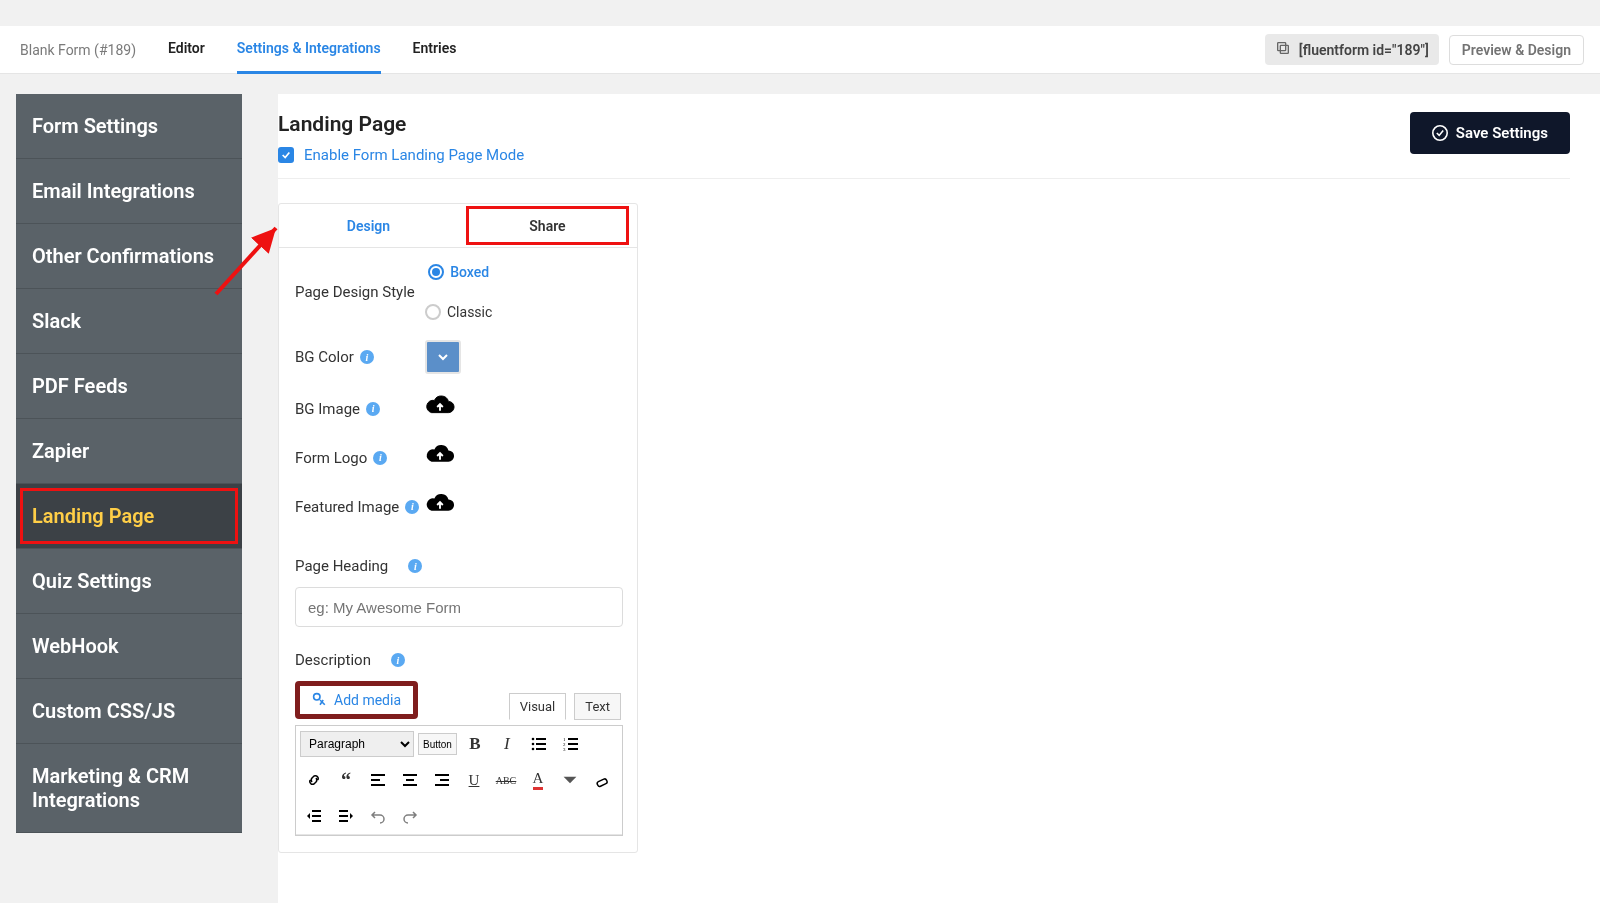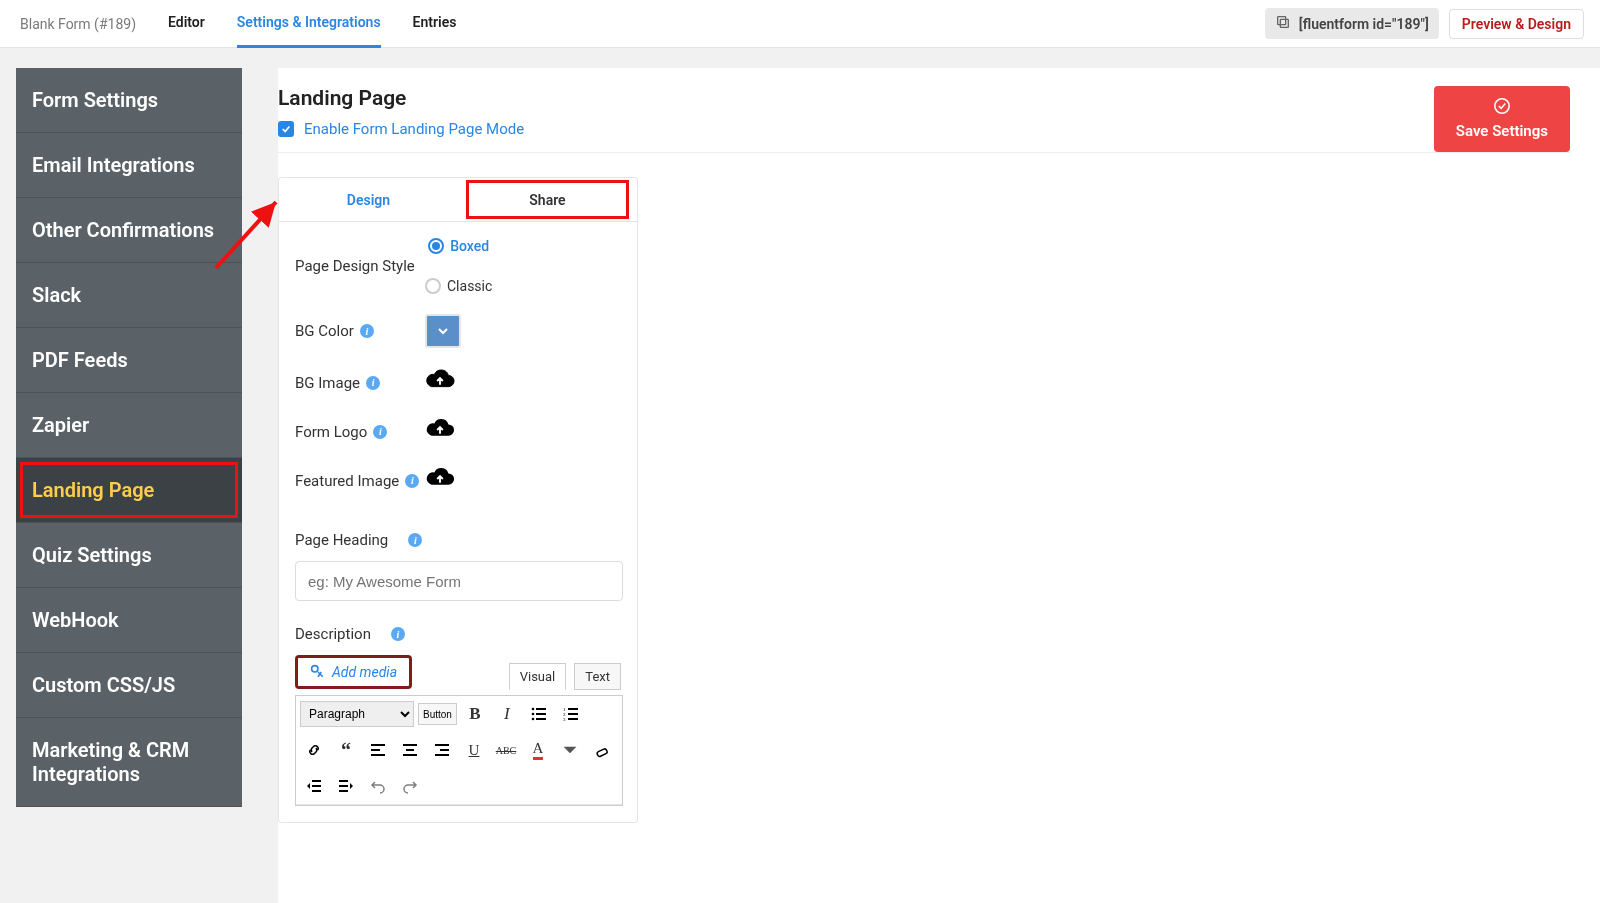--- a/index.html
+++ b/index.html
@@ -10,20 +10,21 @@
     font-size: 14px;
   }
   .top-nav {
     display: flex;
     align-items: center;
     justify-content: space-between;
     background: #fff;
     border-bottom: 1px solid #e5e5e5;
     height: 48px;
     padding: 0 16px 0 20px;
+    margin-top: 26px;
   }
   .top-nav-left {
     display: flex;
     align-items: center;
     gap: 32px;
   }
   .form-name {
     color: #7a7a7a;
     font-size: 14px;
   }
@@ -61,21 +62,21 @@
     align-items: center;
     gap: 8px;
     cursor: pointer;
   }
   .preview-btn {
     background: #fff;
     border: 1px solid #ddd;
     border-radius: 4px;
     padding: 6px 12px;
     font-weight: 600;
-    color: #b91c1c;
+    color: #737373;
     cursor: pointer;
   }
   .copy-icon svg { width: 16px; height: 16px; }
   .layout {
     display: flex;
     align-items: flex-start;
     padding: 20px 0 0 16px;
     gap: 36px;
   }
   .sidebar {
@@ -130,29 +131,28 @@
   }
   .checkbox {
     width: 16px; height:16px;
     background: #2a86e5;
     border-radius: 3px;
     display:flex;align-items:center;justify-content:center;
   }
   .checkbox svg { width:10px; height:10px; }
   hr.divider { border: none; border-top:1px solid #eee; margin: 0 30px 24px 0; }
   .save-btn {
-    background: #ef4444;
+    background: #0f172a;
     color: #fff;
     border-radius: 4px;
     padding: 12px 22px;
     font-weight: 600;
     font-size: 15px;
     display:flex;align-items:center;gap:8px;
     cursor:pointer;
-    flex-direction:column;
   }
   .save-btn svg{width:16px;height:16px;}
   .design-card {
     width: 360px;
     border:1px solid #e5e5e5;
     border-radius:3px;
     overflow:hidden;
   }
   .design-tabs {
     display:flex;
@@ -200,22 +200,22 @@
   .upload-icon svg{width:30px;height:26px;}
   .section-label {
     display:flex;align-items:center;gap:20px;font-size:15px;margin-bottom:12px;color:#333;
   }
   .text-input {
     width:328px;height:40px;border:1px solid #dcdcdc;border-radius:4px;
     padding:0 12px;font-size:15px;color:#666;
   }
   .add-media-row {display:flex;gap:8px;align-items:flex-end;margin-bottom:6px;}
   .add-media-btn {
-    border:3px solid #7f1d1d;color:#2a86e5;background:#fff;border-radius:4px;
-    padding:6px 12px;display:flex;align-items:center;gap:6px;font-size:14px;cursor:pointer;font-style:italic;
+    border:5px solid #7f1d1d;color:#2a86e5;background:#fff;border-radius:4px;
+    padding:6px 12px;display:flex;align-items:center;gap:6px;font-size:14px;cursor:pointer;
   }
   .ed-tab{border:1px solid #ccc;background:#f7f7f7;padding:5px 10px;font-size:13px;cursor:pointer;position:relative;top:1px;}
   .ed-tab.active{background:#fff;border-bottom-color:#fff;}
   .editor-box{ width:328px;border:1px solid #ccc; }
   .editor-toolbar {
     background:#fff;border-bottom:1px solid #e5e5e5;
   }
   .tb-row{display:flex;align-items:center;gap:4px;padding:4px;flex-wrap:wrap;}
   .tb-select{border:1px solid #ccc;height:26px;width:114px;font-size:12px;padding:0 4px;}
   .tb-button{border:1px solid #ccc;background:#f7f7f7;height:22px;font-size:10px;padding:0 4px;cursor:pointer;}

